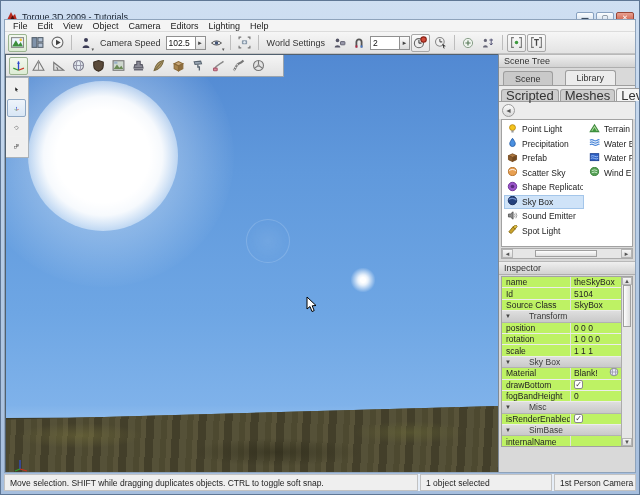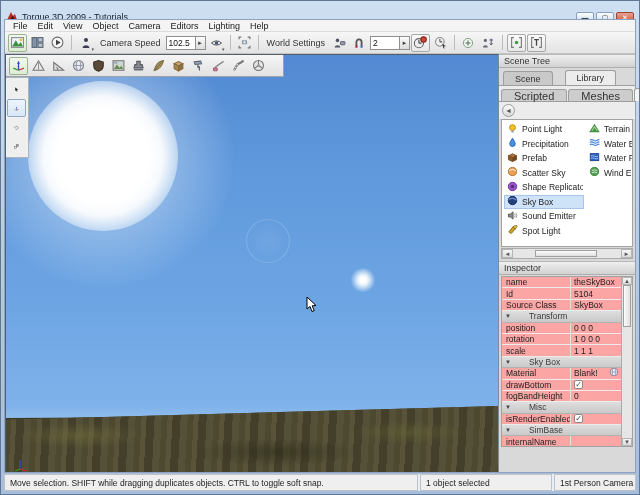--- a/index.html
+++ b/index.html
@@ -76,21 +76,21 @@
   
   .right-panel { width:137px; flex:none; display:flex; flex-direction:column; background:#d9d9d9;
     border-left:1px solid #7f8language9; border-left:1px solid #7f8a96; font-size:9px; color:#222; }
   .panel-header { height:14px; flex:none; display:flex; align-items:center; padding-left:5px;
     background:linear-gradient(#efefef,#d2d2d2); border-top:1px solid #b8b8b8; border-bottom:1px solid #aeaeae; color:#333; }
   .tabs-row { flex:none; display:flex; gap:12px; padding:2px 4px 0 4px; border-bottom:1px solid #9e9e9e; }
   .tab { height:14px; padding:0 11px; display:flex; align-items:center; font-size:9px;
     border:1px solid #9e9e9e; border-bottom:none; border-radius:3px 3px 0 0; background:#c9c9c9; color:#333; position:relative; top:1px; }
   .tab.active { background:#ececec; top:0; height:15px; }
   .subtabs-row { flex:none; display:flex; gap:1px; padding:2px 2px 0 2px; border-bottom:1px solid #9e9e9e; background:#ececec; }
-  .subtab { height:12px; padding:0 12px; display:flex; align-items:center; font-size:11px;
+  .subtab { height:12px; padding:0 4px; display:flex; align-items:center; font-size:13px;
     border:1px solid #9e9e9e; border-bottom:none; border-radius:3px 3px 0 0; background:#cdcdcd; color:#333; position:relative; top:1px; }
   .subtab.active { background:#f4f4f4; top:0; height:13px; }
   .nav-row { flex:none; display:flex; align-items:center; gap:3px; padding:2px 3px; background:#ececec; }
   .nav-back { width:13px; height:13px; flex:none; border-radius:50%; border:1px solid #9a9a9a;
     background:linear-gradient(#fafafa,#dadada); display:flex; align-items:center; justify-content:center; font-size:7px; color:#555; }
   .dropdown { flex:1; height:14px; border:1px solid #919191; background:linear-gradient(#ffffff,#e6e6e6);
     display:flex; align-items:center; padding:0 4px; font-size:8.5px; }
   .dd-arrow { margin-left:auto; font-size:6px; color:#444; }
   .library { flex:0 0 128px; margin:0 2px; position:relative; background:#fff; border:1px solid #a2a2a2; overflow:hidden; }
   .lib-col { position:absolute; top:2px; }
@@ -98,21 +98,21 @@
   .lib-col.right { left:84px; width:60px; }
   .lib-item { height:14.5px; display:flex; align-items:center; gap:4px; padding:0 2px;
     white-space:nowrap; overflow:hidden; font-size:8.5px; border:1px solid transparent; }
   .lib-item.selected { background:#cfe3f8; border-color:#a4c6ea; }
   .lib-item svg { flex:none; }
   .hscroll { flex:none; height:11px; margin:1px 2px 2px 2px; display:flex; align-items:stretch;
     border:1px solid #ababab; background:#e6e6e6; }
   .scroll-btn { width:11px; flex:none; display:flex; align-items:center; justify-content:center;
     font-size:6px; color:#555; background:linear-gradient(#f6f6f6,#dcdcdc); border:1px solid #b5b5b5; }
   .h-thumb { margin:1px 0; width:62px; margin-left:22px; background:linear-gradient(#fdfdfd,#dfdfdf); border:1px solid #9f9f9f; }
-  .insp-wrap { flex:1; min-height:0; display:flex; margin:1px 2px 3px 2px; border:1px solid #a2a2a2; background:#fca5a5; }
+  .insp-wrap { flex:1; min-height:0; display:flex; margin:1px 2px 3px 2px; border:1px solid #a2a2a2; background:#bef264; }
   .insp-rows { flex:1; overflow:hidden; }
   .insp-row { height:11.4px; display:flex; align-items:center; border-bottom:1px solid #ececec; font-size:8.5px; }
   .insp-label { width:68px; flex:none; padding-left:4px; white-space:nowrap; overflow:hidden; }
   .insp-value { flex:1; display:flex; align-items:center; gap:2px; padding-left:3px; border-left:1px solid #e2e2e2;
     white-space:nowrap; overflow:hidden; height:100%; }
   .insp-group { height:11.4px; display:flex; align-items:center; gap:18px; padding-left:3px;
     background:linear-gradient(#dedede,#c9c9c9); border-bottom:1px solid #b2b2b2; font-size:8.5px; color:#3a3a3a; }
   .grp-arrow { font-size:6px; color:#444; }
   .cb { width:9px; height:9px; border:1px solid #8a8a8a; border-radius:2px; background:#fff;
     display:flex; align-items:center; justify-content:center; font-size:8px; line-height:1; color:#444; }

